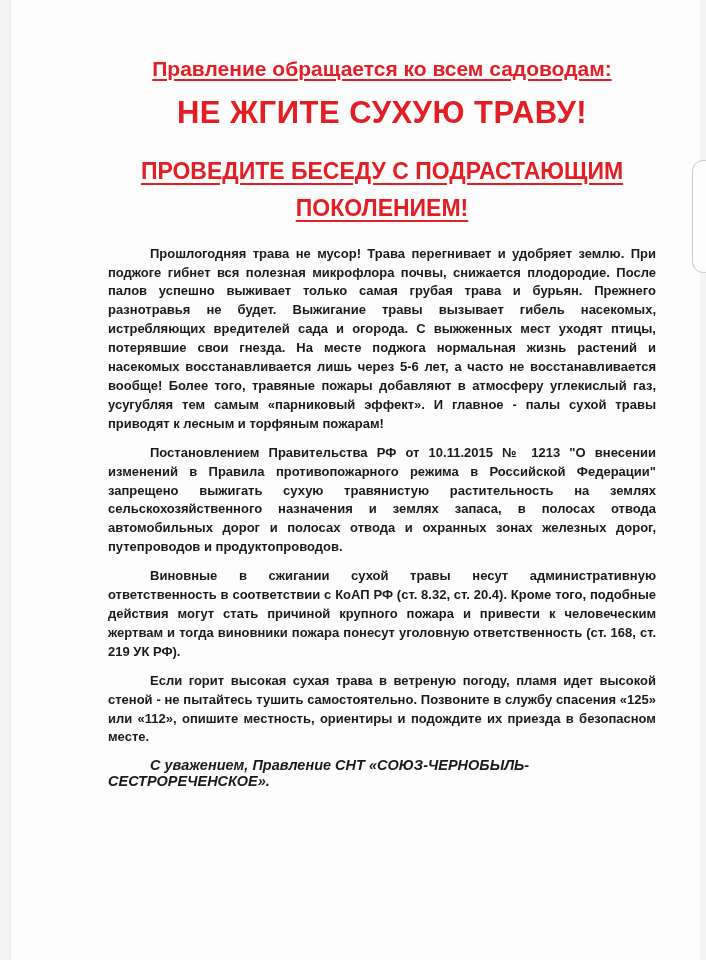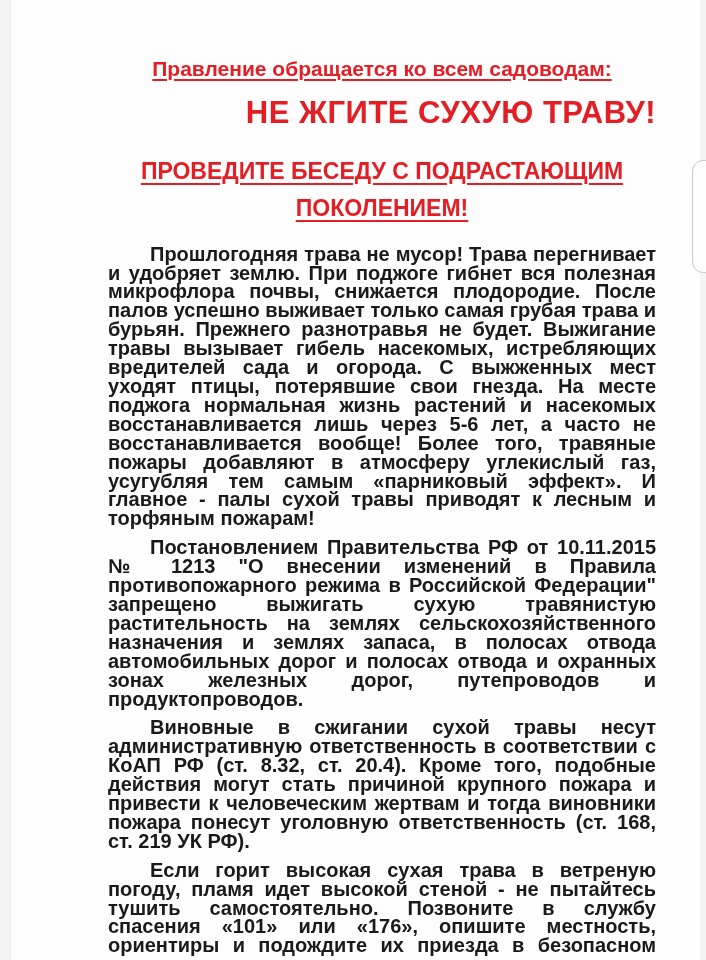--- a/index.html
+++ b/index.html
@@ -56,38 +56,38 @@
     line-height: 1.25;
     text-decoration: underline;
     text-decoration-thickness: 2px;
     text-underline-offset: 3px;
     margin: 0 0 4px 0;
   }
   .main-title {
     color: var(--accent);
     font-size: 31px;
     font-weight: 700;
-    text-align: right;
+    text-align: center;
     line-height: 1.22;
     margin: 12px 0 6px 0;
     letter-spacing: 0.5px;
   }
   .sub-title {
     color: var(--accent);
     font-size: 23px;
     font-weight: 700;
     text-align: center;
     line-height: 1.6;
     text-decoration: underline;
     text-decoration-thickness: 2px;
     text-underline-offset: 4px;
     margin: 21px 0 18px 0;
   }
   .body-para {
-    font-size: 20px;
+    font-size: 13px;
     font-weight: 700;
     line-height: 18.9px;
     text-align: justify;
     text-indent: 42px;
     margin: 0 0 10px 0;
     color: var(--ink);
   }
   .signature {
     font-size: 14.5px;
     font-weight: 700;
@@ -106,17 +106,17 @@
   <div class="scroll-pill"></div>
 
   <div class="content">
     <h2 class="appeal">Правление обращается ко всем садоводам:</h2>
     <h1 class="main-title">НЕ ЖГИТЕ СУХУЮ ТРАВУ!</h1>
     <h2 class="sub-title">ПРОВЕДИТЕ БЕСЕДУ С ПОДРАСТАЮЩИМ ПОКОЛЕНИЕМ!</h2>
 
     <p class="body-para">Прошлогодняя трава не мусор! Трава перегнивает и удобряет землю. При поджоге гибнет вся полезная микрофлора почвы, снижается плодородие. После палов успешно выживает только самая грубая трава и бурьян. Прежнего разнотравья не будет. Выжигание травы вызывает гибель насекомых, истребляющих вредителей сада и огорода. С выжженных мест уходят птицы, потерявшие свои гнезда. На месте поджога нормальная жизнь растений и насекомых восстанавливается лишь через 5-6 лет, а часто не восстанавливается вообще! Более того, травяные пожары добавляют в атмосферу углекислый газ, усугубляя тем самым «парниковый эффект». И главное - палы сухой травы приводят к лесным и торфяным пожарам!</p>
     <p class="body-para">Постановлением Правительства РФ от 10.11.2015 № 1213 "О внесении изменений в Правила противопожарного режима в Российской Федерации" запрещено выжигать сухую травянистую растительность на землях сельскохозяйственного назначения и землях запаса, в полосах отвода автомобильных дорог и полосах отвода и охранных зонах железных дорог, путепроводов и продуктопроводов.</p>
     <p class="body-para">Виновные в сжигании сухой травы несут административную ответственность в соответствии с КоАП РФ (ст. 8.32, ст. 20.4). Кроме того, подобные действия могут стать причиной крупного пожара и привести к человеческим жертвам и тогда виновники пожара понесут уголовную ответственность (ст. 168, ст. 219 УК РФ).</p>
-    <p class="body-para">Если горит высокая сухая трава в ветреную погоду, пламя идет высокой стеной - не пытайтесь тушить самостоятельно. Позвоните в службу спасения «101» или «176», опишите местность, ориентиры и подождите их приезда в безопасном месте.</p>
+    <p class="body-para">Если горит высокая сухая трава в ветреную погоду, пламя идет высокой стеной - не пытайтесь тушить самостоятельно. Позвоните в службу спасения «125» или «112», опишите местность, ориентиры и подождите их приезда в безопасном месте.</p>
 
     <p class="signature">С уважением,   Правление СНТ «СОЮЗ-ЧЕРНОБЫЛЬ-СЕСТРОРЕЧЕНСКОЕ».</p>
   </div>
 </div>
 
 </body></html>

